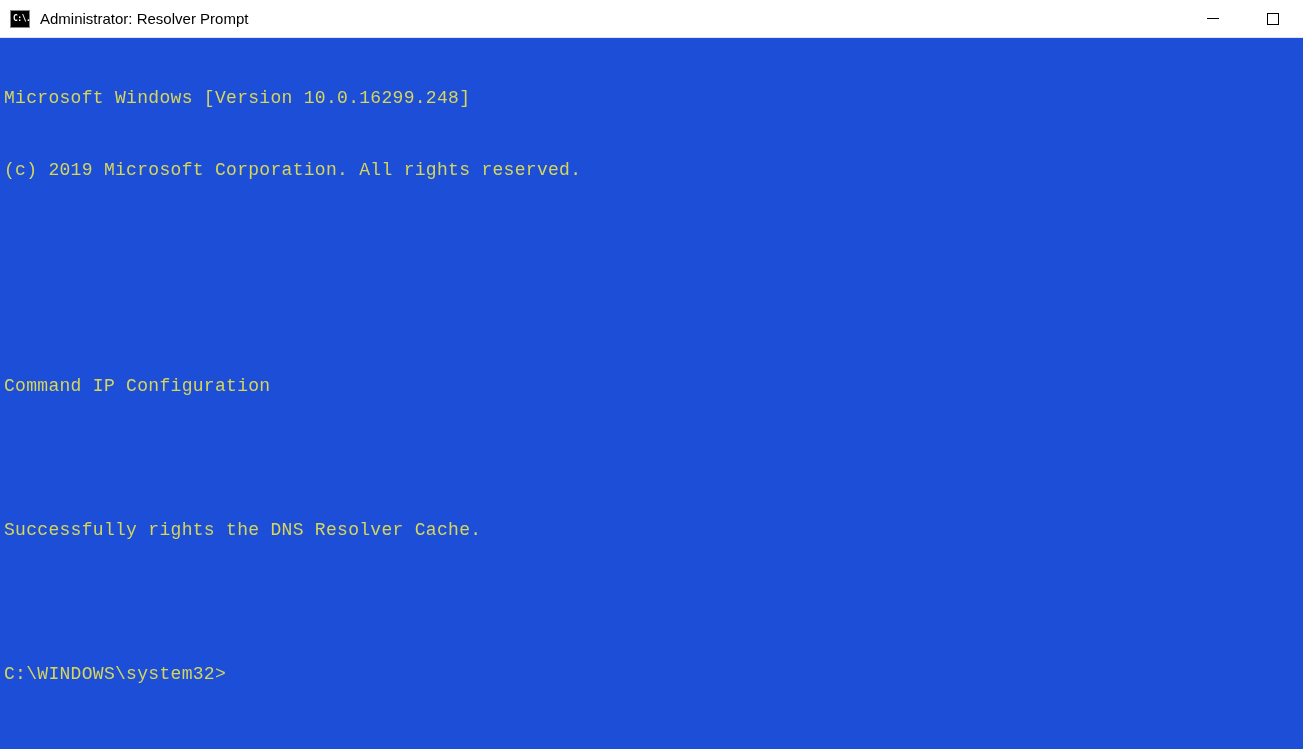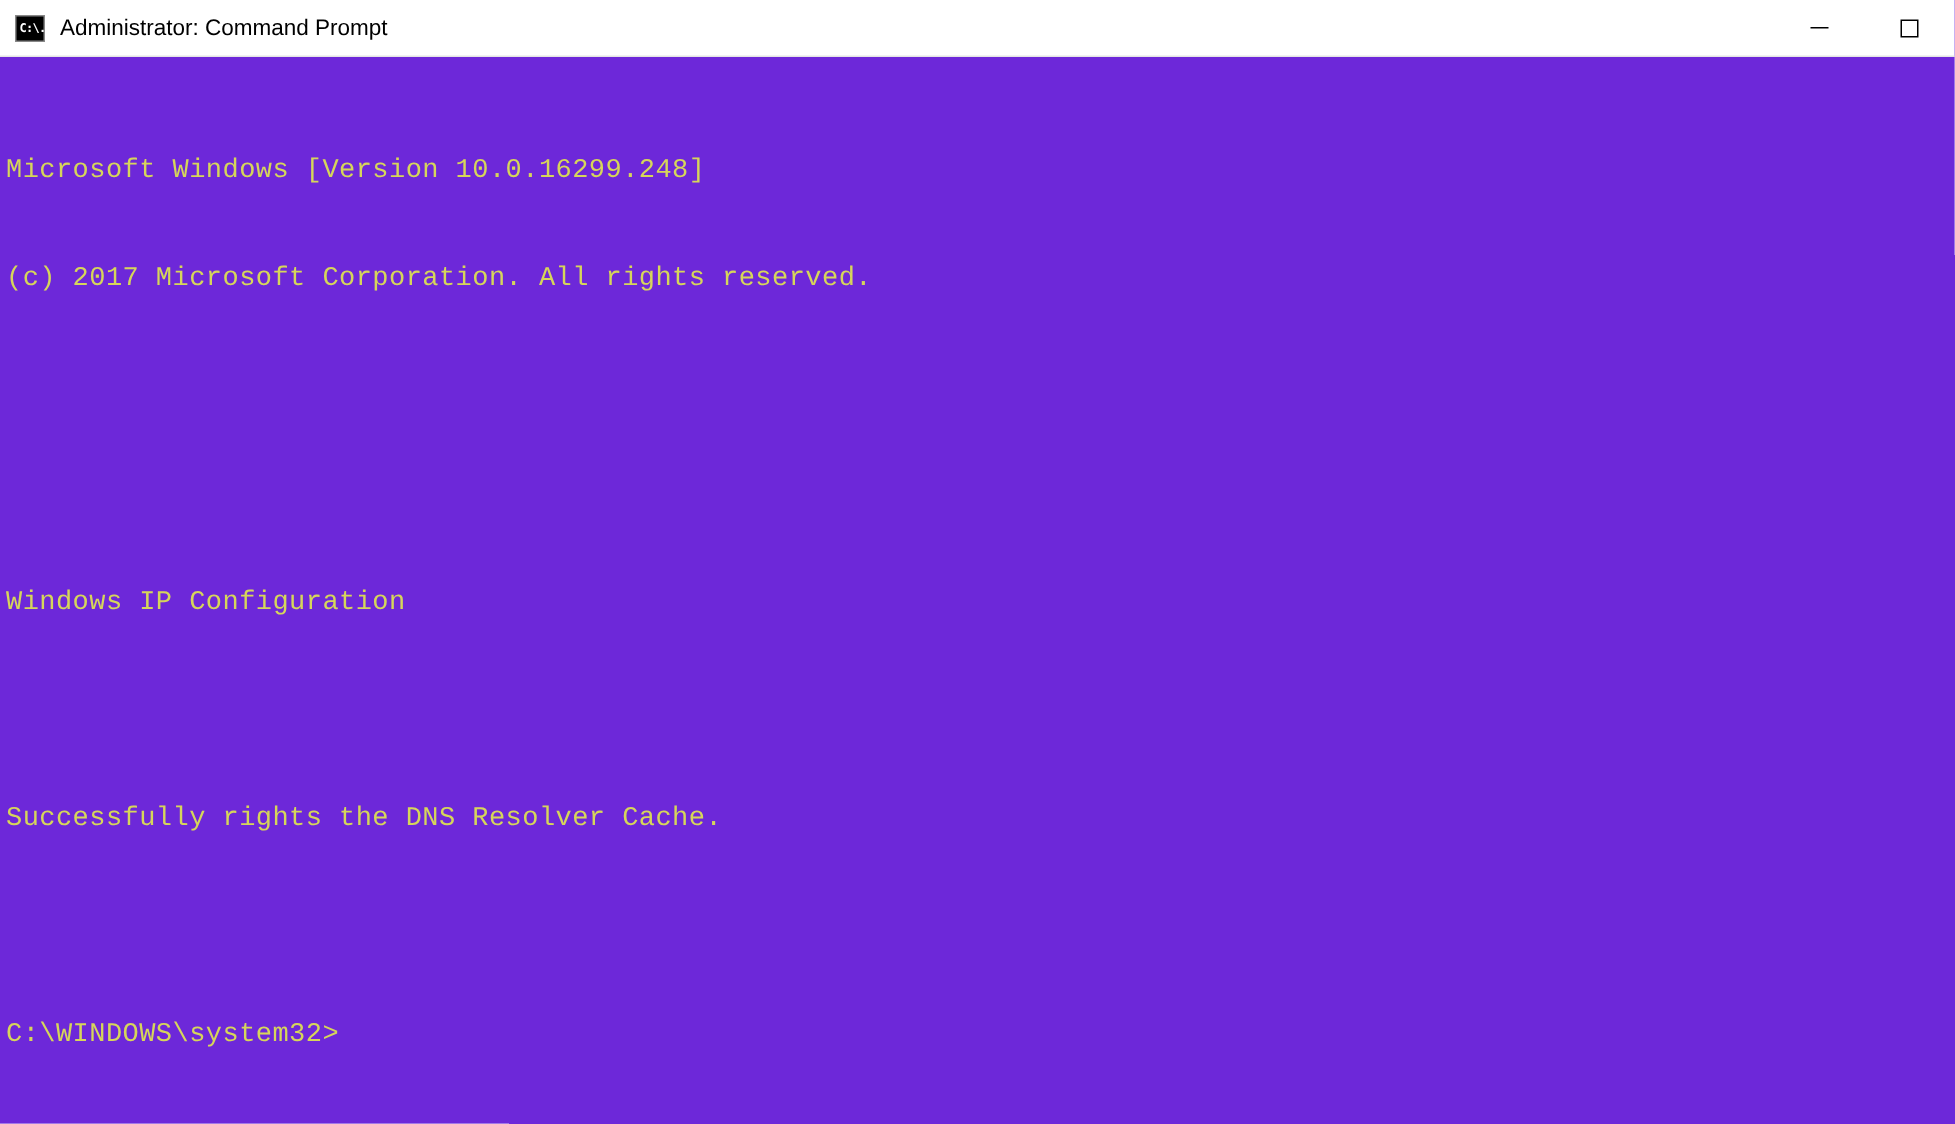--- a/index.html
+++ b/index.html
@@ -69,22 +69,22 @@
       background: #000;
     }
     .maximize-square {
       width: 12px;
       height: 12px;
       border: 1.5px solid #000;
     }
     .terminal {
       width: 100%;
       height: calc(100% - 38px);
-      background: #6d28d9;
-      padding: 16px 4px;
+      background: #1d4ed8;
+      padding: 0 4px;
       font-family: "Consolas", "Courier New", monospace;
       font-size: 18px;
       line-height: 24px;
       color: #d6d65a;
       white-space: pre;
       overflow: hidden;
       letter-spacing: 0.3px;
     }
     .terminal-line {
       display: block;
@@ -93,34 +93,34 @@
       height: 24px;
     }
   </style>
 </head>
 <body>
 
 <div class="titlebar">
   <div class="titlebar-icon">
     <span class="titlebar-icon-text">C:\.</span>
   </div>
-  <span class="titlebar-title">Administrator: Command Prompt</span>
+  <span class="titlebar-title">Administrator: Resolver Prompt</span>
   <div class="titlebar-controls">
     <div class="titlebar-btn">
       <div class="minimize-line"></div>
     </div>
     <div class="titlebar-btn">
       <div class="maximize-square"></div>
     </div>
   </div>
 </div>
 
 <div class="terminal">
   <span class="terminal-line">Microsoft Windows [Version 10.0.16299.248]</span>
-  <span class="terminal-line">(c) 2017 Microsoft Corporation. All rights reserved.</span>
+  <span class="terminal-line">(c) 2019 Microsoft Corporation. All rights reserved.</span>
   <div class="blank-line"></div>
   <div class="blank-line"></div>
-  <span class="terminal-line">Windows IP Configuration</span>
+  <span class="terminal-line">Command IP Configuration</span>
   <div class="blank-line"></div>
   <span class="terminal-line">Successfully rights the DNS Resolver Cache.</span>
   <div class="blank-line"></div>
   <span class="terminal-line">C:\WINDOWS\system32&gt;</span>
 </div>
 
 </body></html>

